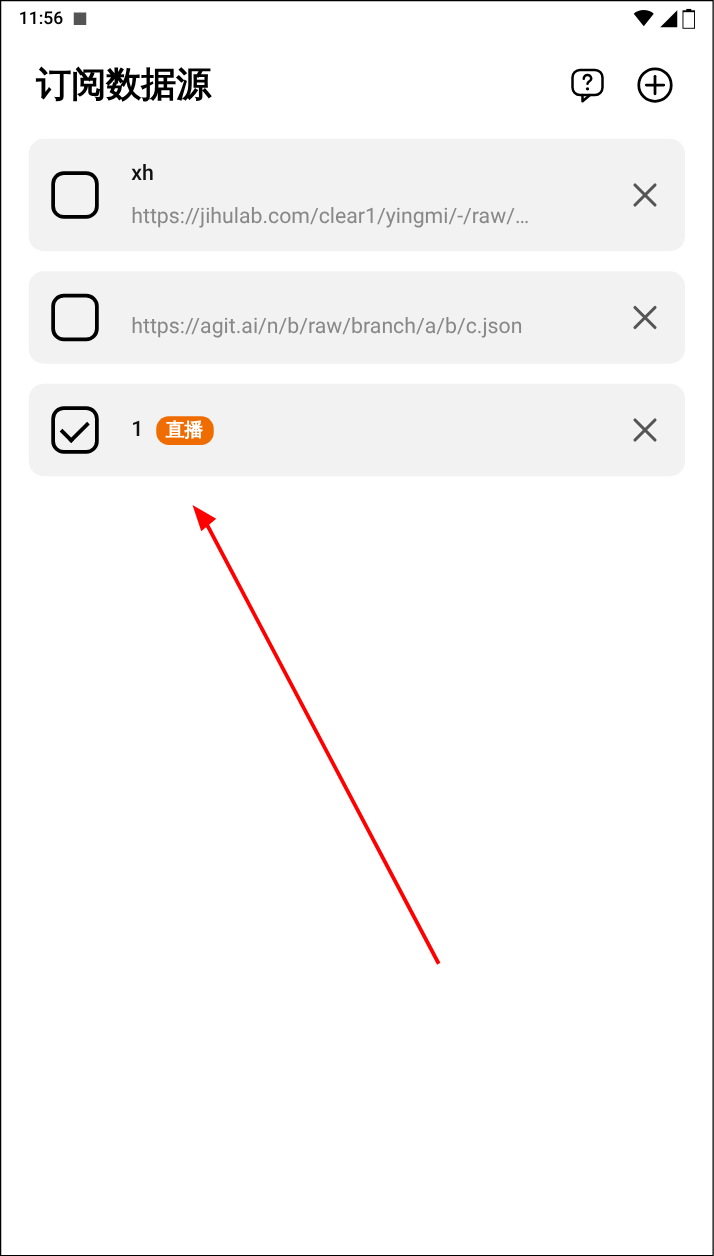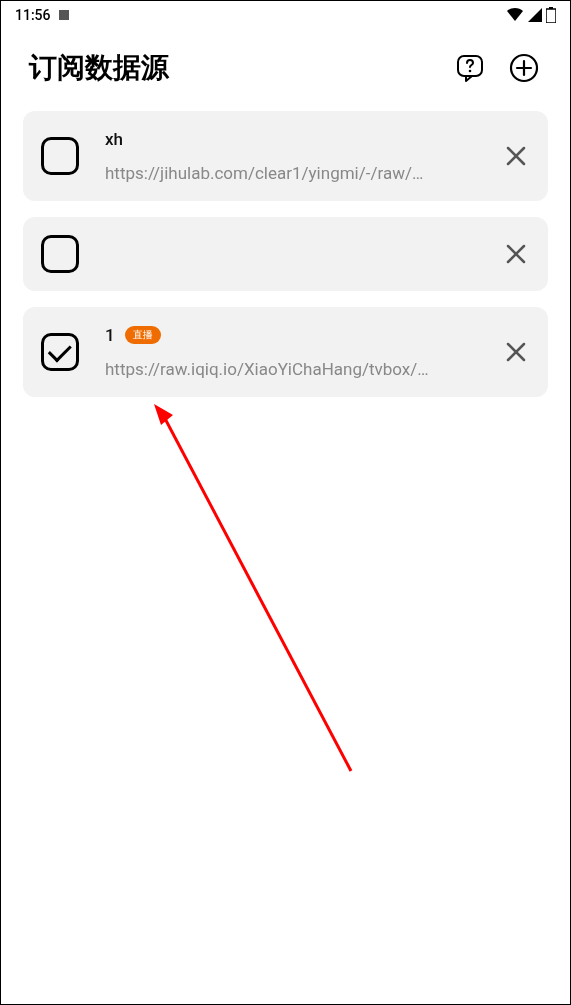--- a/index.html
+++ b/index.html
@@ -105,22 +105,22 @@
       gap: 10px;
     }
     .item-title {
       font-size: 17px;
       font-weight: 500;
       color: #111;
     }
     .badge {
       background: #ef6c00;
       color: #fff;
-      font-size: 10px;
-      font-weight: 400;
+      font-size: 15px;
+      font-weight: 700;
       padding: 2px 8px;
       border-radius: 10px;
     }
     .item-url {
       font-size: 17px;
       color: #888;
       margin-top: 14px;
       overflow: hidden;
       text-overflow: ellipsis;
       white-space: nowrap;
@@ -199,37 +199,37 @@
       <svg width="24" height="24" viewBox="0 0 24 24">
         <line x1="4" y1="4" x2="20" y2="20" stroke="#555" stroke-width="2.5" stroke-linecap="round"></line>
         <line x1="20" y1="4" x2="4" y2="20" stroke="#555" stroke-width="2.5" stroke-linecap="round"></line>
       </svg>
     </div>
   </div>
 
   <div class="list-item">
     <div class="checkbox"></div>
     <div class="item-content">
+      <div class="item-url">https://agit.ai/n/b/raw/branch/a/b/c.json</div>
     </div>
     <div class="close-btn">
       <svg width="24" height="24" viewBox="0 0 24 24">
         <line x1="4" y1="4" x2="20" y2="20" stroke="#555" stroke-width="2.5" stroke-linecap="round"></line>
         <line x1="20" y1="4" x2="4" y2="20" stroke="#555" stroke-width="2.5" stroke-linecap="round"></line>
       </svg>
     </div>
   </div>
 
   <div class="list-item">
     <div class="checkbox checked"></div>
     <div class="item-content">
       <div class="item-title-line">
         <span class="item-title">1</span>
         <span class="badge">直播</span>
       </div>
-      <div class="item-url">https://raw.iqiq.io/XiaoYiChaHang/tvbox/…</div>
     </div>
     <div class="close-btn">
       <svg width="24" height="24" viewBox="0 0 24 24">
         <line x1="4" y1="4" x2="20" y2="20" stroke="#555" stroke-width="2.5" stroke-linecap="round"></line>
         <line x1="20" y1="4" x2="4" y2="20" stroke="#555" stroke-width="2.5" stroke-linecap="round"></line>
       </svg>
     </div>
   </div>
 
 </div>

